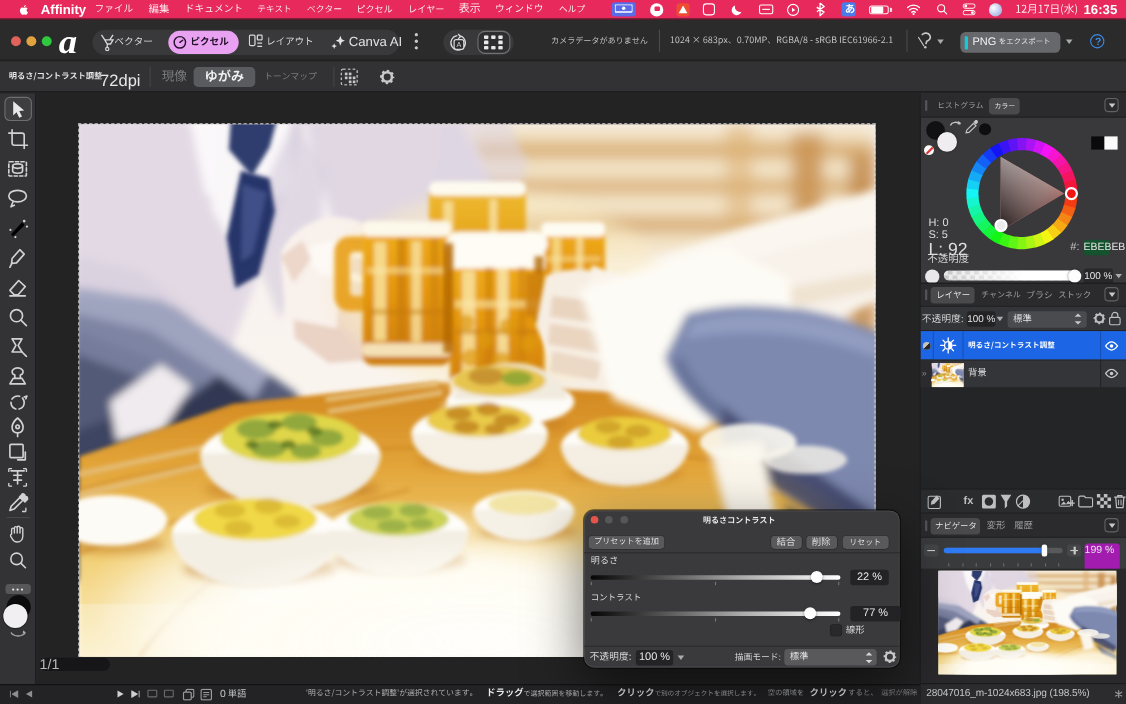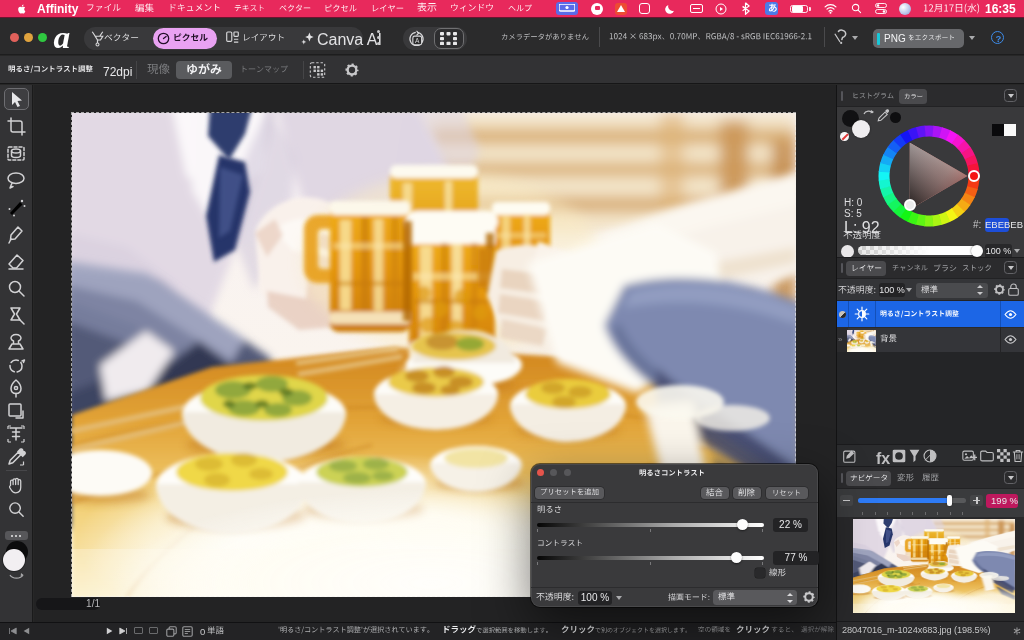--- a/index.html
+++ b/index.html
@@ -114,21 +114,21 @@
     <rect x="1" y="1" width="7" height="13" rx="1.5" fill="none" stroke="#D8D8DA" stroke-width="1.6"></rect>
     <rect x="11" y="1" width="6" height="6" rx="1" fill="none" stroke="#D8D8DA" stroke-width="1.6"></rect>
     <path d="M11 11h6M11 15h6" stroke="#D8D8DA" stroke-width="1.6"></path>
   </svg>
 <svg style="position:absolute;left:242.0px;top:33.2px;overflow:visible" width="45" height="13">
     <path d="M1.9 7.3 2.4 7.7C2.5 7.6 2.7 7.6 2.8 7.6C4.9 6.9 6.7 5.9 7.8 4.5L7.4 3.9C6.3 5.3 4.4 6.4 2.7 6.8C2.7 6.4 2.7 2.8 2.7 2C2.7 1.7 2.7 1.4 2.8 1.2H1.9C2 1.3 2 1.7 2 2C2 2.8 2 6.3 2 6.9C2 7 2 7.2 1.9 7.3Z M9.3 4.5 9.7 5.1C10.9 4.8 12.1 4.2 13 3.7V6.9C13 7.2 12.9 7.7 12.9 7.8H13.8C13.7 7.7 13.7 7.2 13.7 6.9V3.3C14.6 2.7 15.4 2 16 1.4L15.4 0.8C14.9 1.5 14 2.3 13.1 2.9C12.1 3.5 10.8 4.1 9.3 4.5Z M25.2 1.8 24.8 1.4C24.7 1.4 24.3 1.4 24.2 1.4C23.7 1.4 19.7 1.4 19.2 1.4C18.9 1.4 18.6 1.4 18.3 1.3V2.1C18.6 2.1 18.9 2.1 19.2 2.1C19.7 2.1 23.5 2.1 24.1 2.1C23.9 2.6 23.1 3.5 22.3 4L22.8 4.4C23.8 3.8 24.6 2.6 25 2.1C25 2 25.1 1.8 25.2 1.8ZM21.8 2.9H21C21 3.1 21 3.3 21 3.5C21 4.9 20.8 6.2 19.5 7C19.3 7.2 19 7.3 18.7 7.4L19.4 7.9C21.6 6.8 21.8 5.2 21.8 2.9Z M33.4 2.3 32.9 2.1C32.8 2.1 32.6 2.1 32.3 2.1H30.4V1.3C30.4 1.1 30.4 0.9 30.5 0.7H29.6C29.7 0.9 29.7 1.1 29.7 1.3V2.1H27.8C27.5 2.1 27.2 2.1 27 2.1C27 2.3 27 2.6 27 2.8C27 3.1 27 4 27 4.3C27 4.4 27 4.7 27 4.8H27.7C27.7 4.7 27.7 4.5 27.7 4.3C27.7 4 27.7 3.1 27.7 2.8H32.5C32.4 3.5 32.1 4.5 31.7 5.3C31.1 6.1 30.2 6.7 29.3 7C29.1 7.1 28.7 7.2 28.4 7.2L29 7.9C30.6 7.5 31.8 6.6 32.4 5.5C32.9 4.6 33.1 3.6 33.3 2.9C33.3 2.7 33.3 2.5 33.4 2.3Z M37.3 6.8C37.3 7.1 37.3 7.6 37.2 7.8H38.1C38 7.5 38 7.1 38 6.8L38 4C39 4.3 40.5 4.9 41.4 5.4L41.7 4.6C40.8 4.2 39.1 3.6 38 3.2V1.8C38 1.5 38 1.2 38.1 0.9H37.2C37.3 1.2 37.3 1.6 37.3 1.8C37.3 2.5 37.3 6.3 37.3 6.8Z" fill="#E2E2E4"></path>
   </svg>
 <svg class="abs" style="left:301px;top:31px" width="14" height="14" viewBox="0 0 20 20">
     <path fill="#E2E2E4" d="M12 2l1.8 4.8L18 8.5l-4.2 1.7L12 15l-1.8-4.8L6 8.5l4.2-1.7zM4 12l1 2.6L7.6 15.6 5 16.6 4 19.2 3 16.6.4 15.6 3 14.6z"></path>
   </svg>
-<div class="abs" style="left:317px;top:31px;font-size:16px;color:#E2E2E4">Canva AI</div>
+<div class="abs" style="left:317px;top:31px;font-size:12px;color:#E2E2E4">Canva AI</div>
 <div class="abs" style="left:377px;top:29.5px;width:3px;height:3px;border-radius:50%;background:#C8C8CA"></div>
 <div class="abs" style="left:377px;top:35.5px;width:3px;height:3px;border-radius:50%;background:#C8C8CA"></div>
 <div class="abs" style="left:377px;top:41.5px;width:3px;height:3px;border-radius:50%;background:#C8C8CA"></div>
 <div class="abs" style="left:403px;top:27px;width:64px;height:23px;background:#39393B;border-radius:11.5px"></div>
 <svg class="abs" style="left:407px;top:29.5px" width="19" height="18" viewBox="0 0 26 24">
     <path d="M12 3a9 9 0 1 0 2 0" stroke="#D8D8DA" stroke-width="1.6" fill="none"></path>
     <path d="M13 1l3 3-3 3" stroke="#D8D8DA" stroke-width="1.6" fill="none"></path>
     <rect x="8" y="8" width="12" height="12" rx="2.5" fill="#2B2B2C" stroke="#D8D8DA" stroke-width="1.5"></rect>
     <text x="14" y="17.6" font-size="9" fill="#D8D8DA" text-anchor="middle" font-family="Liberation Sans">A</text>
   </svg>
@@ -166,21 +166,21 @@
 <svg style="position:absolute;left:908.0px;top:34.3px;overflow:visible" width="49" height="11">
     <path d="M5.9 2.9 5.7 2.4C5.5 2.5 5.4 2.6 5.1 2.7C4.8 2.9 4.4 3 3.9 3.2C3.8 2.9 3.5 2.6 3 2.6C2.7 2.6 2.4 2.7 2.1 2.9C2.3 2.6 2.6 2.2 2.7 1.9C3.4 1.8 4.3 1.8 4.9 1.7L4.9 1.2C4.3 1.3 3.6 1.3 2.9 1.4C3 1.1 3 0.8 3.1 0.6L2.5 0.6C2.5 0.8 2.5 1.1 2.4 1.4L1.9 1.4C1.6 1.4 1.1 1.4 0.8 1.3V1.8C1.2 1.9 1.6 1.9 1.9 1.9H2.2C1.9 2.4 1.5 3.1 0.6 3.9L1.1 4.3C1.3 4 1.5 3.7 1.7 3.6C2 3.3 2.4 3.1 2.9 3.1C3.2 3.1 3.4 3.2 3.5 3.5C2.7 3.9 1.9 4.4 1.9 5.2C1.9 6 2.7 6.2 3.6 6.2C4.2 6.2 4.9 6.2 5.5 6.1L5.5 5.6C4.9 5.7 4.2 5.7 3.6 5.7C2.9 5.7 2.4 5.6 2.4 5.1C2.4 4.7 2.9 4.3 3.5 4C3.5 4.3 3.5 4.8 3.5 5H4L4 3.7C4.5 3.5 4.9 3.3 5.3 3.2C5.5 3.1 5.7 3 5.9 2.9Z M7.3 5V5.6C7.5 5.6 7.7 5.6 7.9 5.6H12.3C12.4 5.6 12.7 5.6 12.9 5.6V5C12.7 5 12.5 5.1 12.3 5.1H10.3V2H11.9C12.1 2 12.3 2 12.5 2V1.4C12.4 1.4 12.1 1.5 11.9 1.5H8.3C8.1 1.5 7.9 1.4 7.7 1.4V2C7.9 2 8.1 2 8.3 2H9.8V5.1H7.9C7.7 5.1 7.5 5.1 7.3 5Z M17 0.7 16.4 0.5C16.4 0.7 16.3 0.9 16.2 1C15.9 1.6 15.2 2.6 14.1 3.3L14.6 3.6C15.3 3.1 15.9 2.6 16.3 2H18.5C18.4 2.6 18 3.5 17.5 4.1C16.8 4.8 16 5.4 14.8 5.8L15.3 6.2C16.5 5.7 17.3 5.1 17.9 4.4C18.5 3.7 18.9 2.7 19.1 2.1C19.2 2 19.2 1.8 19.3 1.7L18.8 1.4C18.7 1.5 18.6 1.5 18.4 1.5H16.6L16.7 1.2C16.8 1.1 16.9 0.9 17 0.7Z M25.5 1.4 25.2 1.2C25.1 1.2 24.9 1.2 24.7 1.2C24.4 1.2 22.3 1.2 22.1 1.2C21.9 1.2 21.5 1.2 21.4 1.2V1.8C21.5 1.8 21.8 1.7 22.1 1.7C22.3 1.7 24.5 1.7 24.7 1.7C24.5 2.3 24 3.1 23.6 3.6C22.9 4.4 21.9 5.2 20.8 5.6L21.2 6.1C22.2 5.6 23.1 4.9 23.9 4.1C24.5 4.7 25.3 5.5 25.7 6.1L26.2 5.7C25.7 5.2 24.9 4.3 24.2 3.7C24.7 3.1 25.1 2.3 25.3 1.7C25.4 1.6 25.5 1.5 25.5 1.4Z M31.9 0.9C31.9 0.7 32.1 0.5 32.3 0.5C32.6 0.5 32.8 0.7 32.8 0.9C32.8 1.2 32.6 1.4 32.3 1.4C32.1 1.4 31.9 1.2 31.9 0.9ZM31.6 0.9C31.6 1.4 31.9 1.7 32.3 1.7C32.8 1.7 33.1 1.4 33.1 0.9C33.1 0.5 32.8 0.2 32.3 0.2C31.9 0.2 31.6 0.5 31.6 0.9ZM29 3.4 28.5 3.2C28.3 3.8 27.7 4.6 27.3 5L27.7 5.3C28.1 4.9 28.7 4 29 3.4ZM31.8 3.2 31.4 3.5C31.7 3.9 32.2 4.7 32.5 5.3L33 5C32.7 4.5 32.2 3.7 31.8 3.2ZM27.5 1.9V2.4C27.7 2.4 27.8 2.4 28 2.4H29.9V2.5C29.9 2.8 29.9 5.1 29.9 5.4C29.9 5.6 29.8 5.7 29.7 5.7C29.5 5.7 29.2 5.7 28.9 5.6L28.9 6.2C29.2 6.2 29.6 6.2 29.9 6.2C30.3 6.2 30.5 6 30.5 5.7C30.5 5.2 30.5 3 30.5 2.5V2.4H32.2C32.4 2.4 32.6 2.4 32.8 2.4V1.9C32.6 1.9 32.4 1.9 32.2 1.9H30.5V1.2C30.5 1.1 30.5 0.8 30.5 0.7H29.9C29.9 0.8 29.9 1.1 29.9 1.2V1.9H28C27.8 1.9 27.7 1.9 27.5 1.9Z M34.3 3V3.7C34.5 3.6 34.8 3.6 35.2 3.6C35.7 3.6 38.4 3.6 38.9 3.6C39.2 3.6 39.5 3.7 39.6 3.7V3C39.4 3 39.2 3 38.9 3C38.4 3 35.7 3 35.2 3C34.8 3 34.5 3 34.3 3Z M42.5 5.3C42.5 5.6 42.5 5.9 42.5 6.1H43.2C43.1 5.9 43.1 5.5 43.1 5.3L43.1 3.1C43.9 3.3 45 3.8 45.7 4.2L46 3.6C45.3 3.3 44 2.8 43.1 2.5V1.4C43.1 1.2 43.1 0.9 43.2 0.7H42.5C42.5 0.9 42.5 1.2 42.5 1.4C42.5 2 42.5 4.9 42.5 5.3Z" fill="#F4F4F6"></path>
   </svg>
 <div class="abs" style="left:969.0px;top:35.5px;width:0;height:0;border-left:3.5px solid transparent;border-right:3.5px solid transparent;border-top:4.5px solid #AAABAD"></div>
 <div class="abs" style="left:991px;top:30.5px;width:13px;height:13px;border:1.5px solid #3D8BE8;border-radius:50%"></div>
 <div class="abs" style="left:995.5px;top:32.5px;font-size:9.5px;font-weight:bold;color:#3D8BE8">?</div>
 <div class="abs" style="left:0;top:56px;width:1024px;height:28px;background:#323234;border-bottom:1px solid #161617"></div>
 <svg style="position:absolute;left:8.0px;top:65.4px;overflow:visible" width="87" height="11">
     <path d="M2.3 3.3V4.4H1.3V3.3ZM2.3 2.5H1.3V1.4H2.3ZM0.5 0.6V5.9H1.3V5.2H3.1V0.6ZM6.1 1.4V2.3H4.5V1.4ZM3.6 0.5V3.2C3.6 4.4 3.5 5.8 2.3 6.7C2.5 6.8 2.8 7.1 2.9 7.3C3.8 6.7 4.2 5.8 4.4 4.9H6.1V6.2C6.1 6.3 6.1 6.4 6 6.4C5.8 6.4 5.4 6.4 5 6.4C5.1 6.6 5.2 7 5.3 7.2C5.9 7.2 6.3 7.2 6.6 7.1C6.9 6.9 7 6.7 7 6.2V0.5ZM6.1 3.1V4.1H4.5C4.5 3.8 4.5 3.5 4.5 3.2V3.1Z M11.6 6.1C11.4 6.1 11.3 6.1 11.1 6.1C10.7 6.1 10.4 6 10.4 5.7C10.4 5.5 10.6 5.3 10.8 5.3C11.2 5.3 11.5 5.6 11.6 6.1ZM9.1 0.9 9.1 1.9C9.3 1.8 9.5 1.8 9.7 1.8C10.1 1.8 11.2 1.7 11.6 1.7C11.2 2 10.4 2.7 10 3C9.6 3.4 8.6 4.1 8.1 4.6L8.8 5.3C9.6 4.3 10.3 3.7 11.5 3.7C12.4 3.7 13 4.2 13 4.9C13 5.3 12.8 5.7 12.4 5.9C12.3 5.2 11.8 4.6 10.8 4.6C10 4.6 9.5 5.2 9.5 5.8C9.5 6.5 10.3 7 11.3 7C13.1 7 14 6.1 14 4.9C14 3.8 13 3 11.8 3C11.5 3 11.3 3 11.1 3.1C11.5 2.7 12.3 2.1 12.7 1.8C12.9 1.6 13.1 1.5 13.3 1.4L12.8 0.8C12.7 0.8 12.5 0.8 12.2 0.9C11.8 0.9 10.2 0.9 9.8 0.9C9.6 0.9 9.3 0.9 9.1 0.9Z M17.5 4.2 16.5 3.9C16.3 4.5 16.2 4.9 16.2 5.3C16.2 6.4 17.1 7 18.6 7C19.5 7 20.2 6.9 20.6 6.8L20.7 5.9C20.2 6 19.5 6.1 18.7 6.1C17.7 6.1 17.1 5.8 17.1 5.2C17.1 4.8 17.2 4.5 17.5 4.2ZM16 1.6 16 2.6C17.3 2.7 18.3 2.7 19.2 2.6C19.4 3.1 19.7 3.6 19.9 4C19.7 3.9 19.2 3.9 18.8 3.9L18.7 4.7C19.4 4.7 20.3 4.8 20.7 4.9L21.2 4.2C21 4.1 20.9 3.9 20.8 3.7C20.6 3.4 20.3 3 20.1 2.5C20.6 2.4 21.1 2.3 21.4 2.2L21.3 1.3C20.8 1.4 20.3 1.6 19.8 1.6C19.7 1.3 19.5 0.9 19.5 0.5L18.5 0.6C18.6 0.8 18.6 1.1 18.7 1.3L18.9 1.7C18.1 1.8 17.1 1.8 16 1.6Z M22.5 7.9H23.2L25.1 0.6H24.3Z M26.3 5.3V6.4C26.6 6.4 27 6.3 27.3 6.3H30.7L30.7 6.7H31.8C31.8 6.5 31.8 6.1 31.8 5.8V2C31.8 1.8 31.8 1.5 31.8 1.3C31.7 1.3 31.3 1.3 31.1 1.3H27.4C27.1 1.3 26.7 1.3 26.4 1.3V2.3C26.7 2.3 27.1 2.3 27.4 2.3H30.7V5.4H27.3C26.9 5.4 26.6 5.3 26.3 5.3Z M34.5 0.9 33.8 1.6C34.4 2 35.3 2.8 35.7 3.3L36.5 2.5C36 2 35.1 1.2 34.5 0.9ZM33.6 5.9 34.2 6.8C35.3 6.7 36.2 6.3 37 5.8C38.2 5.1 39.2 4 39.8 3L39.2 2C38.7 3 37.7 4.1 36.5 4.9C35.7 5.3 34.8 5.7 33.6 5.9Z M42.5 5.8C42.5 6.1 42.5 6.6 42.5 6.9H43.6C43.6 6.6 43.6 6.1 43.6 5.8V3.7C44.4 4 45.5 4.4 46.3 4.8L46.7 3.8C46 3.5 44.6 3 43.6 2.7V1.6C43.6 1.3 43.6 0.9 43.6 0.7H42.5C42.5 0.9 42.5 1.3 42.5 1.6C42.5 2.2 42.5 5.3 42.5 5.8Z M49.3 0.8V1.8C49.5 1.8 49.9 1.8 50.1 1.8C50.5 1.8 52.5 1.8 53 1.8C53.2 1.8 53.6 1.8 53.8 1.8V0.8C53.6 0.9 53.2 0.9 53 0.9C52.5 0.9 50.6 0.9 50.1 0.9C49.8 0.9 49.5 0.9 49.3 0.8ZM54.4 3 53.7 2.6C53.6 2.6 53.4 2.7 53.2 2.7C52.7 2.7 50 2.7 49.5 2.7C49.3 2.7 48.9 2.6 48.6 2.6V3.6C48.9 3.6 49.3 3.6 49.5 3.6C50.2 3.6 52.7 3.6 53.1 3.6C53 4 52.7 4.4 52.3 4.8C51.8 5.4 50.9 5.9 49.8 6.2L50.5 7C51.4 6.7 52.4 6.2 53.2 5.4C53.7 4.8 54 4 54.3 3.3C54.3 3.2 54.3 3.1 54.4 3Z M61.3 1.5 60.7 1.1C60.6 1.1 60.3 1.1 60 1.1C59.6 1.1 57.7 1.1 57.3 1.1C57.1 1.1 56.6 1.1 56.4 1.1V2.2C56.6 2.1 57 2.1 57.3 2.1C57.6 2.1 59.5 2.1 59.9 2.1C59.7 2.6 59.2 3.4 58.7 3.9C58 4.7 56.9 5.6 55.7 6.1L56.5 6.9C57.5 6.4 58.5 5.6 59.3 4.8C60 5.5 60.7 6.2 61.1 6.9L62 6.2C61.5 5.6 60.6 4.7 59.9 4C60.4 3.3 60.8 2.6 61.1 2C61.1 1.8 61.3 1.6 61.3 1.5Z M64.9 5.8C64.9 6.1 64.9 6.6 64.8 6.9H66C66 6.6 65.9 6.1 65.9 5.8V3.7C66.7 4 67.9 4.4 68.6 4.8L69.1 3.8C68.4 3.5 66.9 3 65.9 2.7V1.6C65.9 1.3 66 0.9 66 0.7H64.8C64.9 0.9 64.9 1.3 64.9 1.6C64.9 2.2 64.9 5.3 64.9 5.8Z M70.6 2.5V3.2H72.6V2.5ZM70.6 0.5V1.1H72.5V0.5ZM70.6 3.5V4.2H72.6V3.5ZM70.3 1.5V2.2H72.7V1.5ZM74.7 1.3V1.8H74.1V2.5H74.7V3H74.1V3.6H76V3H75.4V2.5H76V1.8H75.4V1.3ZM70.5 4.6V7.1H71.2V6.8L72.5 6.8C72.7 6.9 73 7.1 73.2 7.3C73.8 6.2 73.8 4.5 73.8 3.3V1.3H76.2V6.2C76.2 6.3 76.2 6.4 76.1 6.4C76 6.4 75.7 6.4 75.3 6.4C75.4 6.6 75.6 7 75.6 7.2C76.1 7.2 76.5 7.2 76.7 7.1C77 6.9 77.1 6.7 77.1 6.2V0.5H73V3.3C73 4.3 73 5.7 72.5 6.7V4.6ZM74.1 4V6.3H74.7V6H75.9V4ZM74.7 4.7H75.3V5.4H74.7ZM71.2 5.3H71.8V6.1H71.2Z M78.9 5.3V6.4H77.8V7.1H84.7V6.4H81.7V6H83.6V5.4H81.7V5H84.2V4.3H78.3V5H80.8V6.4H79.8V5.3ZM82.2 0.2C82 0.9 81.7 1.5 81.2 1.9V1.5H80V1.2H81.3V0.6H80V0.2H79.2V0.6H77.9V1.2H79.2V1.5H78.1V2.9H78.9C78.6 3.2 78.1 3.5 77.7 3.6C77.9 3.8 78.1 4 78.2 4.2C78.6 4 78.9 3.8 79.2 3.5V4.2H80V3.4C80.3 3.6 80.6 3.8 80.8 4L81.1 3.6C81.3 3.7 81.5 4.1 81.6 4.2C82.1 4 82.6 3.8 83 3.5C83.3 3.8 83.7 4.1 84.3 4.2C84.4 4 84.6 3.7 84.7 3.5C84.3 3.4 83.8 3.2 83.5 2.9C83.8 2.6 84 2.2 84.1 1.7H84.6V1H82.8C82.8 0.8 82.9 0.6 83 0.4ZM78.8 2H79.2V2.4H78.8ZM80 2H80.5V2.4H80ZM80.3 2.9H81.2V2.2C81.4 2.3 81.6 2.5 81.7 2.6C81.8 2.5 81.9 2.4 82 2.3C82.1 2.5 82.3 2.7 82.4 2.9C82.1 3.2 81.6 3.4 81.1 3.6L81.2 3.4ZM83.3 1.7C83.2 2 83.1 2.2 82.9 2.4C82.7 2.2 82.6 1.9 82.4 1.7Z" fill="#E8E8EA"></path>
   </svg>
-<div class="abs" style="left:103px;top:64.5px;font-size:12px;color:#E8E8EA">72dpi</div>
+<div class="abs" style="left:91px;top:64.5px;font-size:15px;color:#E8E8EA">72dpi</div>
 <div class="abs" style="left:136px;top:61px;width:1px;height:18px;background:#454547"></div>
 <svg style="position:absolute;left:147.0px;top:62.9px;overflow:visible" width="25" height="16">
     <path d="M5.9 3.5H9.6V4.7H5.9ZM5.9 5.4H9.6V6.6H5.9ZM5.9 1.7H9.6V2.9H5.9ZM0.4 8.4 0.6 9.2C1.7 8.9 3.3 8.4 4.7 8L4.6 7.2L3 7.7V5.1H4.4V4.3H3V1.9H4.5V1H0.6V1.9H2.2V4.3H0.7V5.1H2.2V7.9ZM5.1 1V7.3H6.1C5.9 8.8 5.4 9.8 3.3 10.4C3.5 10.6 3.7 10.9 3.8 11.1C6.1 10.4 6.7 9.1 6.9 7.3H8.1V9.9C8.1 10.7 8.3 11 9.1 11C9.3 11 10.1 11 10.2 11C10.9 11 11.1 10.6 11.2 9.2C11 9.1 10.6 9 10.5 8.9C10.4 10 10.4 10.2 10.1 10.2C10 10.2 9.3 10.2 9.2 10.2C8.9 10.2 8.9 10.2 8.9 9.9V7.3H10.5V1Z M17 1.9H19.2C19 2.2 18.8 2.5 18.6 2.7H16.2C16.5 2.4 16.7 2.2 17 1.9ZM21.8 5.6C21.4 6 20.8 6.6 20.3 6.9C20 6.4 19.8 5.9 19.7 5.3H22.1V2.7H19.5C19.8 2.3 20.1 1.9 20.4 1.5L19.8 1.1L19.7 1.2H17.4L17.8 0.6L16.9 0.5C16.5 1.4 15.6 2.5 14.4 3.3C14.6 3.4 14.9 3.7 15 3.8L15.4 3.6V5.3H17.5C16.7 5.8 15.6 6.3 14.7 6.6C14.8 6.7 15.1 7 15.2 7.2C15.9 6.9 16.6 6.6 17.4 6.2C17.5 6.3 17.7 6.5 17.9 6.7C17.1 7.3 15.8 7.9 14.8 8.2C14.9 8.3 15.1 8.6 15.2 8.8C16.2 8.4 17.4 7.8 18.2 7.2C18.4 7.4 18.5 7.6 18.6 7.8C17.6 8.7 15.9 9.7 14.5 10.1C14.7 10.3 14.9 10.5 15 10.7C16.3 10.3 17.7 9.4 18.7 8.6C18.8 9.3 18.7 9.9 18.4 10.1C18.2 10.3 18 10.3 17.7 10.3C17.5 10.3 17.1 10.3 16.7 10.3C16.9 10.5 16.9 10.8 17 11C17.3 11 17.6 11.1 17.8 11.1C18.3 11 18.6 11 19 10.7C19.9 10 19.9 7.4 18 5.8C18.2 5.6 18.4 5.5 18.7 5.3H19C19.5 7.6 20.5 9.6 22 10.5C22.2 10.3 22.4 10 22.6 9.9C21.8 9.4 21.1 8.6 20.6 7.6C21.1 7.2 21.9 6.6 22.4 6.2ZM16.2 3.4H18.3V4.7H16.2ZM19.1 3.4H21.3V4.7H19.1ZM14.2 0.5C13.6 2.3 12.7 4.1 11.7 5.2C11.9 5.4 12.1 5.9 12.2 6.1C12.5 5.6 12.9 5.1 13.2 4.6V11H14.1V3C14.4 2.3 14.7 1.5 15 0.7Z" fill="#7B7C7F"></path>
   </svg>
 <div class="abs" style="left:176px;top:61px;width:56px;height:18px;background:#5A5B5E;border-radius:4px"></div>
 <svg style="position:absolute;left:186.0px;top:62.6px;overflow:visible" width="38" height="16">
     <path d="M7.3 0.9 5.7 0.9C5.8 1.1 5.9 1.5 6 1.8C6 2 6 2.3 6.1 2.6C4.7 2.9 3.5 3.8 2.7 5.1C2.7 4.3 2.9 3.2 3 2.6C3.1 2.4 3.2 2.1 3.2 1.9L1.6 1.8C1.6 1.9 1.6 2.2 1.6 2.5C1.5 3.2 1.3 4.7 1.3 6C1.3 7.2 1.5 8.5 1.7 9.3L3.1 9.2C3 8.8 2.9 8.2 2.9 8C2.9 7.8 2.9 7.6 3 7.4C3.2 6.1 4.3 4.3 6.2 3.8C6.2 4.4 6.3 4.9 6.3 5.4C6.3 6.2 6.2 7 6 7.8C5.4 7.5 5 6.9 4.6 6.3L3.7 7.3C4.1 8.1 4.7 8.7 5.5 9.1C5.1 9.7 4.6 10.2 3.9 10.6L5.3 11.5C6.1 10.9 6.6 10.2 7 9.5L7.2 9.5C9.8 9.5 11.1 7.9 11.1 5.8C11.1 3.9 9.7 2.5 7.5 2.4C7.5 1.8 7.4 1.2 7.3 0.9ZM7.7 3.7C9 3.9 9.6 4.8 9.6 5.9C9.6 7.1 8.8 7.9 7.5 8C7.7 7.2 7.7 6.3 7.7 5.4C7.7 4.9 7.7 4.3 7.7 3.7Z M22.8 0.2 21.8 0.6C22.2 1 22.6 1.7 22.8 2.2L23.8 1.8C23.6 1.4 23.1 0.6 22.8 0.2ZM12.6 3.6 12.7 5.3C13.1 5.2 13.7 5.1 14.1 5.1L15.1 4.9C14.7 6.6 13.8 9 12.7 10.6L14.2 11.2C15.3 9.4 16.2 6.6 16.7 4.8C17 4.7 17.3 4.7 17.5 4.7C18.3 4.7 18.7 4.8 18.7 5.8C18.7 7 18.5 8.4 18.2 9.1C18 9.5 17.7 9.6 17.3 9.6C17 9.6 16.3 9.5 15.8 9.4L16.1 11C16.5 11.1 17.1 11.1 17.5 11.1C18.4 11.1 19.1 10.9 19.5 10C20 9 20.2 7.1 20.2 5.6C20.2 3.9 19.3 3.3 18 3.3C17.7 3.3 17.4 3.4 17 3.4L17.2 2.2C17.3 1.9 17.4 1.5 17.5 1.2L15.7 1C15.7 1.7 15.6 2.6 15.4 3.5C14.8 3.6 14.2 3.6 13.9 3.6C13.4 3.6 13 3.7 12.6 3.6ZM21.4 0.7 20.4 1.1C20.7 1.5 21 2.1 21.2 2.5L20.2 3C21 4 21.9 6.2 22.2 7.5L23.7 6.8C23.4 5.7 22.5 3.7 21.7 2.6L22.3 2.4C22.1 1.9 21.7 1.2 21.4 0.7Z M34.5 4.3 32.9 4.1C32.9 4.5 32.9 5 32.9 5.4L32.9 5.9C32.1 5.5 31.2 5.2 30.3 5.1C30.7 4.1 31.1 3 31.5 2.5C31.5 2.3 31.7 2.2 31.9 2L30.9 1.3C30.7 1.3 30.4 1.4 30.1 1.4C29.5 1.5 28.2 1.5 27.6 1.5C27.3 1.5 26.9 1.5 26.6 1.5L26.6 3C26.9 3 27.4 2.9 27.6 2.9C28.2 2.9 29.2 2.9 29.7 2.8C29.4 3.4 29 4.2 28.7 5C26.3 5.1 24.6 6.5 24.6 8.4C24.6 9.6 25.4 10.3 26.4 10.3C27.3 10.3 27.8 10 28.3 9.3C28.7 8.6 29.2 7.4 29.7 6.4C30.7 6.5 31.7 6.9 32.5 7.4C32.1 8.5 31.3 9.6 29.5 10.4L30.7 11.4C32.4 10.6 33.3 9.5 33.8 8.2C34.2 8.4 34.5 8.7 34.8 9L35.5 7.3C35.2 7.1 34.7 6.8 34.2 6.5C34.4 5.9 34.4 5.1 34.5 4.3ZM28.1 6.4C27.8 7.1 27.4 7.9 27.1 8.3C26.9 8.6 26.7 8.8 26.5 8.8C26.2 8.8 26 8.6 26 8.2C26 7.4 26.8 6.6 28.1 6.4Z" fill="#F0F0F2"></path>
   </svg>
 <svg style="position:absolute;left:240.0px;top:65.0px;overflow:visible" width="50" height="12">
     <path d="M2.7 6.3C2.7 6.6 2.7 7 2.6 7.3H3.4C3.4 7 3.4 6.6 3.4 6.3L3.4 3.7C4.2 4 5.6 4.5 6.5 5L6.8 4.3C5.9 3.9 4.4 3.3 3.4 3V1.7C3.4 1.4 3.4 1.1 3.4 0.8H2.6C2.7 1.1 2.7 1.5 2.7 1.7C2.7 2.4 2.7 5.9 2.7 6.3Z M8.8 3.6V4.4C9.1 4.3 9.5 4.3 9.9 4.3C10.5 4.3 13.7 4.3 14.3 4.3C14.7 4.3 15 4.4 15.2 4.4V3.6C15 3.6 14.7 3.6 14.3 3.6C13.7 3.6 10.5 3.6 9.9 3.6C9.5 3.6 9.1 3.6 8.8 3.6Z M17.8 1.2 17.4 1.7C18 2.1 19 2.9 19.4 3.3L19.9 2.8C19.4 2.4 18.4 1.6 17.8 1.2ZM17.1 6.5 17.6 7.2C18.9 6.9 19.9 6.5 20.7 6C21.9 5.2 22.8 4.1 23.4 3.1L23 2.4C22.5 3.4 21.6 4.6 20.3 5.4C19.6 5.8 18.5 6.3 17.1 6.5Z M27.7 5.8C28.2 6.3 28.8 7 29.1 7.4L29.7 6.9C29.4 6.5 28.8 5.9 28.3 5.5C29.6 4.5 30.7 3.2 31.2 2.2C31.3 2.1 31.4 2.1 31.4 2L30.9 1.6C30.8 1.6 30.6 1.6 30.4 1.6C29.6 1.6 26 1.6 25.6 1.6C25.4 1.6 25 1.6 24.8 1.6V2.3C25 2.3 25.3 2.2 25.6 2.2C26.1 2.2 29.6 2.2 30.3 2.2C29.9 3 29 4.1 27.8 5C27.3 4.5 26.6 4 26.4 3.8L25.8 4.2C26.3 4.5 27.2 5.3 27.7 5.8Z M35.9 2.4 35.3 2.6C35.4 3 35.8 4 35.9 4.4L36.5 4.2C36.4 3.8 36 2.8 35.9 2.4ZM38.8 2.9 38.1 2.7C38 3.7 37.5 4.7 37 5.4C36.3 6.2 35.3 6.8 34.4 7.1L34.9 7.6C35.8 7.3 36.8 6.7 37.5 5.7C38.1 5 38.4 4.2 38.6 3.3C38.7 3.2 38.7 3 38.8 2.9ZM34 2.8 33.4 3.1C33.6 3.3 34 4.4 34.1 4.9L34.7 4.6C34.6 4.2 34.2 3.2 34 2.8Z M46.4 1.3C46.4 1 46.7 0.8 47 0.8C47.3 0.8 47.5 1 47.5 1.3C47.5 1.6 47.3 1.8 47 1.8C46.7 1.8 46.4 1.6 46.4 1.3ZM46.1 1.3C46.1 1.4 46.1 1.5 46.1 1.6L45.9 1.6C45.5 1.6 42.3 1.6 41.8 1.6C41.6 1.6 41.3 1.5 41 1.5V2.2C41.2 2.2 41.5 2.2 41.8 2.2C42.3 2.2 45.5 2.2 45.9 2.2C45.8 3 45.4 4.1 44.9 4.8C44.2 5.7 43.3 6.3 41.8 6.7L42.3 7.3C43.8 6.9 44.7 6.1 45.5 5.2C46.1 4.4 46.5 3.1 46.6 2.2L46.7 2.1C46.8 2.2 46.9 2.2 47 2.2C47.5 2.2 47.9 1.8 47.9 1.3C47.9 0.8 47.5 0.4 47 0.4C46.5 0.4 46.1 0.8 46.1 1.3Z" fill="#7B7C7F"></path>
@@ -624,21 +624,21 @@
     </linearGradient>
 <path d="M967.5 176.0L909.8 142.7L909.8 209.3z" fill="url(#triW)"></path>
 <path d="M967.5 176.0L909.8 142.7L909.8 209.3z" fill="url(#triB)" opacity=".85"></path>
 <circle cx="974.0" cy="176.0" r="5" fill="none" stroke="#fff" stroke-width="2"></circle>
 <circle cx="910" cy="205" r="5" fill="#ECECEC" stroke="#fff" stroke-width="2"></circle>
 </svg>
 <div class="abs" style="left:844px;top:197.0px;font-size:10px;color:#DEDEE0">H: 0</div>
 <div class="abs" style="left:844px;top:208.2px;font-size:10px;color:#DEDEE0">S: 5</div>
 <div class="abs" style="left:844px;top:219.4px;font-size:16px;color:#DEDEE0">L: 92</div>
 <div class="abs" style="left:973px;top:219px;font-size:10px;color:#C8C8CA">#:</div>
-<div class="abs" style="left:985px;top:217.5px;width:24px;height:14px;background:#1d4ed8;border-radius:3px;font-size:9.5px;color:#E6E6E8;text-align:left;line-height:14px">EBEBEB</div>
+<div class="abs" style="left:985px;top:217.5px;width:24px;height:14px;background:#14532d;border-radius:3px;font-size:9.5px;color:#E6E6E8;text-align:left;line-height:14px">EBEBEB</div>
 <svg style="position:absolute;left:843.0px;top:230.1px;overflow:visible" width="40" height="14">
     <path d="M5.3 3.8C6.4 4.6 7.9 5.7 8.5 6.4L9.1 5.9C8.4 5.1 7 4.1 5.8 3.4ZM0.7 1V1.8H4.9C3.9 3.4 2.3 5 0.4 5.9C0.6 6.1 0.8 6.4 0.9 6.6C2.2 5.9 3.4 4.9 4.4 3.8V9.1H5.1V2.8C5.4 2.5 5.6 2.1 5.8 1.8H8.8V1Z M10 1C10.6 1.5 11.3 2.1 11.5 2.6L12.1 2.2C11.8 1.7 11.2 1.1 10.6 0.6ZM11.8 4.1H9.9V4.8H11.1V7.3C10.7 7.7 10.2 8.1 9.8 8.3L10.2 9C10.7 8.6 11.1 8.2 11.5 7.8C12.1 8.6 13 8.9 14.2 8.9C15.3 9 17.3 9 18.4 8.9C18.4 8.7 18.6 8.4 18.6 8.2C17.5 8.3 15.3 8.3 14.2 8.3C13.1 8.2 12.3 7.9 11.8 7.2ZM17.7 0.5C16.5 0.8 14.5 0.9 12.8 1C12.8 1.2 12.9 1.4 12.9 1.5C13.6 1.5 14.4 1.5 15.1 1.4V2.1H12.5V2.7H14.7C14.1 3.4 13.1 4 12.2 4.3C12.3 4.4 12.5 4.7 12.6 4.8C13.5 4.5 14.5 3.8 15.1 3V4.3H15.8V3C16.5 3.7 17.4 4.4 18.3 4.7C18.4 4.6 18.6 4.3 18.7 4.2C17.8 3.9 16.8 3.3 16.2 2.7H18.5V2.1H15.8V1.3C16.7 1.3 17.5 1.2 18.1 1ZM13.2 4.5V5.1H14.4C14.2 6.1 13.8 6.9 12.5 7.3C12.6 7.4 12.8 7.6 12.9 7.8C14.3 7.3 14.8 6.4 15 5.1H16.1C16.1 5.5 16 5.9 15.9 6.2L16.5 6.3L16.6 5.9H17.5C17.5 6.6 17.4 7 17.2 7.1C17.2 7.1 17.1 7.1 16.9 7.1C16.8 7.1 16.3 7.1 15.9 7.1C16 7.3 16 7.5 16 7.6C16.5 7.7 17 7.7 17.2 7.7C17.5 7.7 17.6 7.6 17.8 7.5C18 7.3 18.1 6.8 18.2 5.7C18.2 5.6 18.2 5.4 18.2 5.4H16.7L16.9 4.5Z M22.2 4.1V6H20.4V4.1ZM22.2 3.4H20.4V1.6H22.2ZM19.8 1V7.5H20.4V6.6H22.9V1ZM27.1 1.5V3.1H24.5V1.5ZM23.8 0.8V4.2C23.8 5.7 23.6 7.5 22 8.7C22.1 8.8 22.4 9 22.5 9.2C23.6 8.4 24.1 7.2 24.3 6.1H27.1V8.2C27.1 8.4 27 8.4 26.9 8.4C26.7 8.4 26.1 8.4 25.5 8.4C25.6 8.6 25.7 8.9 25.8 9.1C26.6 9.1 27.1 9.1 27.4 9C27.7 8.9 27.8 8.6 27.8 8.2V0.8ZM27.1 3.7V5.4H24.4C24.4 5 24.5 4.6 24.5 4.2V3.7Z M32.2 2.2V3H30.6V3.6H32.2V5.2H35.9V3.6H37.4V3H35.9V2.2H35.2V3H32.9V2.2ZM35.2 3.6V4.6H32.9V3.6ZM35.7 6.4C35.3 6.9 34.8 7.3 34.1 7.6C33.4 7.3 32.9 6.9 32.5 6.4ZM30.8 5.8V6.4H32.2L31.9 6.5C32.2 7.1 32.7 7.5 33.4 7.9C32.5 8.2 31.4 8.4 30.4 8.5C30.5 8.7 30.7 8.9 30.7 9.1C31.9 9 33.1 8.7 34.1 8.3C35 8.7 36.1 9 37.2 9.1C37.3 9 37.5 8.7 37.6 8.5C36.6 8.4 35.7 8.2 34.8 7.9C35.6 7.5 36.3 6.8 36.7 6L36.3 5.8L36.2 5.8ZM29.6 1.3V4.1C29.6 5.4 29.6 7.4 28.8 8.7C29 8.8 29.3 9 29.4 9.1C30.2 7.7 30.3 5.5 30.3 4.1V2H37.5V1.3H33.9V0.4H33.2V1.3Z" fill="#DCDCDE"></path>
   </svg>
 <div class="abs" style="left:841px;top:244.5px;width:13px;height:13px;border-radius:50%;background:#E9E7E9"></div>
 <div class="abs" style="left:858px;top:246px;width:120px;height:9px;border-radius:4.5px;background:repeating-conic-gradient(#9a9a9a 0 25%,#d8d8d8 0 50%) 0 0/8px 8px;"></div>
 <div class="abs" style="left:858px;top:246px;width:120px;height:9px;border-radius:4.5px;background:linear-gradient(90deg,rgba(255,255,255,.45),#fff 60%)"></div>
 <div class="abs" style="left:971px;top:244.5px;width:12px;height:12px;border-radius:50%;background:#FDFDFD;box-shadow:0 0 2px rgba(0,0,0,.6)"></div>
 <div class="abs" style="left:985px;top:243.5px;width:27px;height:15px;background:#28282A;border-radius:3px;font-size:9px;color:#E6E6E8;text-align:center;line-height:15px">100 %</div>
 <div class="abs" style="left:1014.0px;top:248.5px;width:0;height:0;border-left:3.0px solid transparent;border-right:3.0px solid transparent;border-top:4.0px solid #AAABAD"></div>
 <div class="abs" style="left:837px;top:257px;width:187px;height:22px;background:#2B2B2D;border-top:1px solid #1C1C1E;border-bottom:1px solid #222224"></div>
@@ -713,21 +713,21 @@
 <svg class="abs" style="left:1004px;top:335.0px" width="13" height="9" viewBox="0 0 20 14">
     <path d="M1.5 7c3-4 5.7-5.8 8.5-5.8S15.5 3 18.5 7c-3 4-5.7 5.8-8.5 5.8S4.5 11 1.5 7z" fill="none" stroke="#C8C8CA" stroke-width="1.7"></path>
     <circle cx="10" cy="7" r="2.5" fill="#C8C8CA"></circle>
   </svg>
 <div class="abs" style="left:837px;top:352px;width:187px;height:92px;background:#242527"></div>
 <div class="abs" style="left:837px;top:444px;width:187px;height:23px;background:#2B2C2E;border-top:1px solid #1B1B1D;border-bottom:1px solid #1C1C1E"></div>
 <svg class="abs" style="left:843px;top:449px" width="14" height="14" viewBox="0 0 20 20">
     <rect x="1" y="3" width="16" height="16" rx="2" fill="none" stroke="#BFBFC1" stroke-width="1.5"></rect>
     <path d="M12 2l4 4-7 7-4.5 1 1-4.5z" fill="#BFBFC1"></path>
   </svg>
-<div class="abs" style="left:876px;top:450px;font-size:16px;font-weight:bold;color:#BFBFC1;">fx</div>
+<div class="abs" style="left:876px;top:450px;font-size:10px;font-weight:bold;color:#BFBFC1;">fx</div>
 <svg class="abs" style="left:892px;top:449px" width="14" height="14" viewBox="0 0 20 20">
     <rect x="1" y="1" width="18" height="18" rx="2" fill="#BFBFC1"></rect>
     <circle cx="10" cy="10" r="5.5" fill="#2B2C2E"></circle>
   </svg>
 <svg class="abs" style="left:908px;top:449px" width="13" height="14" viewBox="0 0 18 20">
     <path d="M2 1h14l-5.5 9v6L7.5 19v-9z" fill="#BFBFC1"></path>
   </svg>
 <svg class="abs" style="left:923px;top:449px" width="14" height="14" viewBox="0 0 20 20">
     <circle cx="10" cy="10" r="8.5" fill="none" stroke="#BFBFC1" stroke-width="1.6"></circle>
     <path d="M10 1.5a8.5 8.5 0 0 1 0 17z" fill="#BFBFC1"></path>
@@ -774,21 +774,21 @@
 <div class="abs" style="left:1007.5px;top:476.0px;width:0;height:0;border-left:3.2px solid transparent;border-right:3.2px solid transparent;border-top:4.0px solid #C8C8CA"></div>
 <div class="abs" style="left:837px;top:489px;width:187px;height:28px;background:#3A3B3D"></div>
 <div class="abs" style="left:840px;top:495px;width:13px;height:11px;background:#454648;border-radius:2.5px"></div>
 <div class="abs" style="left:843px;top:499.8px;width:7px;height:1.6px;background:#CACACB"></div>
 <div class="abs" style="left:858px;top:498px;width:108px;height:5px;border-radius:2.5px;background:#58595B"></div>
 <div class="abs" style="left:858px;top:498px;width:92px;height:5px;border-radius:2.5px;background:#2E7BF6"></div>
 <div class="abs" style="left:947px;top:495px;width:5px;height:11px;border-radius:2px;background:#FDFDFD;box-shadow:0 0 2px rgba(0,0,0,.5)"></div>
 <div class="abs" style="left:970px;top:495px;width:13px;height:11px;background:#454648;border-radius:2.5px"></div>
 <div class="abs" style="left:973px;top:499.8px;width:7px;height:1.6px;background:#CACACB"></div>
 <div class="abs" style="left:973.5px;top:497px;width:1.6px;height:7px;background:#CACACB;margin-left:2.7px"></div>
-<div class="abs" style="left:986px;top:494px;width:32px;height:14px;background:#be185d;border-radius:3px;font-size:9.5px;color:#E6E6E8;text-align:right;line-height:14px">199 %</div>
+<div class="abs" style="left:986px;top:494px;width:32px;height:26px;background:#a21caf;border-radius:3px;font-size:9.5px;color:#E6E6E8;text-align:left;line-height:14px">199 %</div>
 <div class="abs" style="left:862.0px;top:512px;width:1px;height:3px;background:#6A6A6C"></div>
 <div class="abs" style="left:874.5px;top:512px;width:1px;height:3px;background:#6A6A6C"></div>
 <div class="abs" style="left:887.0px;top:512px;width:1px;height:3px;background:#6A6A6C"></div>
 <div class="abs" style="left:899.5px;top:512px;width:1px;height:3px;background:#6A6A6C"></div>
 <div class="abs" style="left:912.0px;top:512px;width:1px;height:3px;background:#6A6A6C"></div>
 <div class="abs" style="left:924.5px;top:512px;width:1px;height:3px;background:#6A6A6C"></div>
 <div class="abs" style="left:937.0px;top:512px;width:1px;height:3px;background:#6A6A6C"></div>
 <div class="abs" style="left:949.5px;top:512px;width:1px;height:3px;background:#6A6A6C"></div>
 <div class="abs" style="left:962.0px;top:512px;width:1px;height:3px;background:#6A6A6C"></div>
 <div class="abs" style="left:837px;top:517px;width:187px;height:104px;background:#29292B"></div>
@@ -802,21 +802,21 @@
       <path d="M5 1v8M1.6 2.8l6.8 4.4M8.4 2.8L1.6 7.2"></path>
     </g>
   </svg>
 <div class="abs" style="left:0;top:622px;width:836px;height:18px;background:#232325;border-top:1px solid #111113"></div>
 <svg class="abs" style="left:8px;top:627px" width="9" height="8" viewBox="0 0 12 10">
     <path d="M2 1v8M11 1L4 5l7 4z" fill="#8E8F91" stroke="#8E8F91" stroke-width="1"></path>
   </svg>
 <svg class="abs" style="left:22px;top:627px" width="8" height="8" viewBox="0 0 10 10">
     <path d="M9 1L2 5l7 4z" fill="#8E8F91"></path>
   </svg>
-<div class="abs" style="left:36px;top:598px;width:64px;height:12px;background:#161618;border-radius:6px;font-size:10px;color:#B8B8BA;text-align:right;line-height:12px">1/1</div>
+<div class="abs" style="left:36px;top:598px;width:64px;height:12px;background:#161618;border-radius:6px;font-size:13px;color:#B8B8BA;text-align:left;line-height:12px">1/1</div>
 <svg class="abs" style="left:106px;top:627px" width="8" height="8" viewBox="0 0 10 10">
     <path d="M1 1l7 4-7 4z" fill="#D0D0D2"></path>
   </svg>
 <svg class="abs" style="left:119px;top:627px" width="9" height="8" viewBox="0 0 12 10">
     <path d="M1 1l7 4-7 4zM10 1v8" fill="#D0D0D2" stroke="#D0D0D2" stroke-width="1"></path>
   </svg>
 <div class="abs" style="left:134px;top:627px;width:9px;height:7px;border:1.2px solid #6A6B6D;border-radius:1px"></div>
 <div class="abs" style="left:149px;top:627px;width:9px;height:7px;border:1.2px solid #6A6B6D;border-radius:1px"></div>
 <svg class="abs" style="left:166px;top:625.5px" width="11" height="11" viewBox="0 0 14 14">
     <rect x="4" y="1" width="9" height="9" rx="1.5" fill="none" stroke="#9A9B9D" stroke-width="1.4"></rect>

